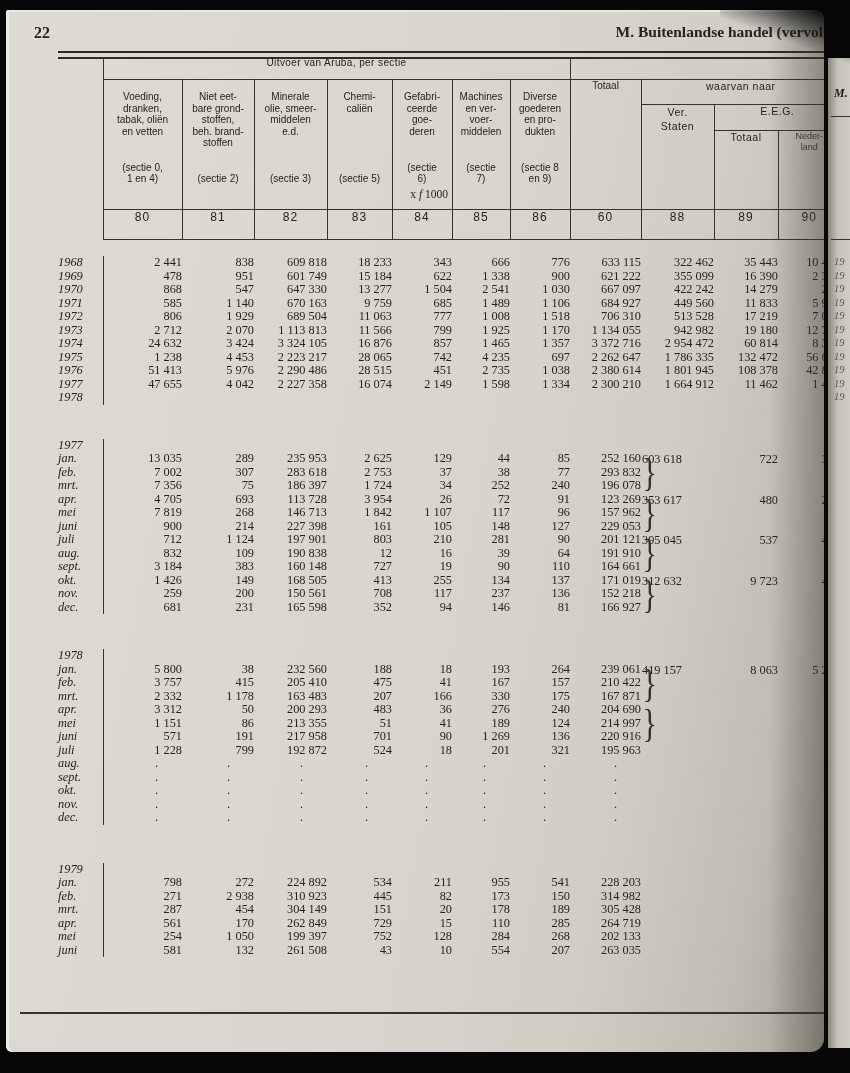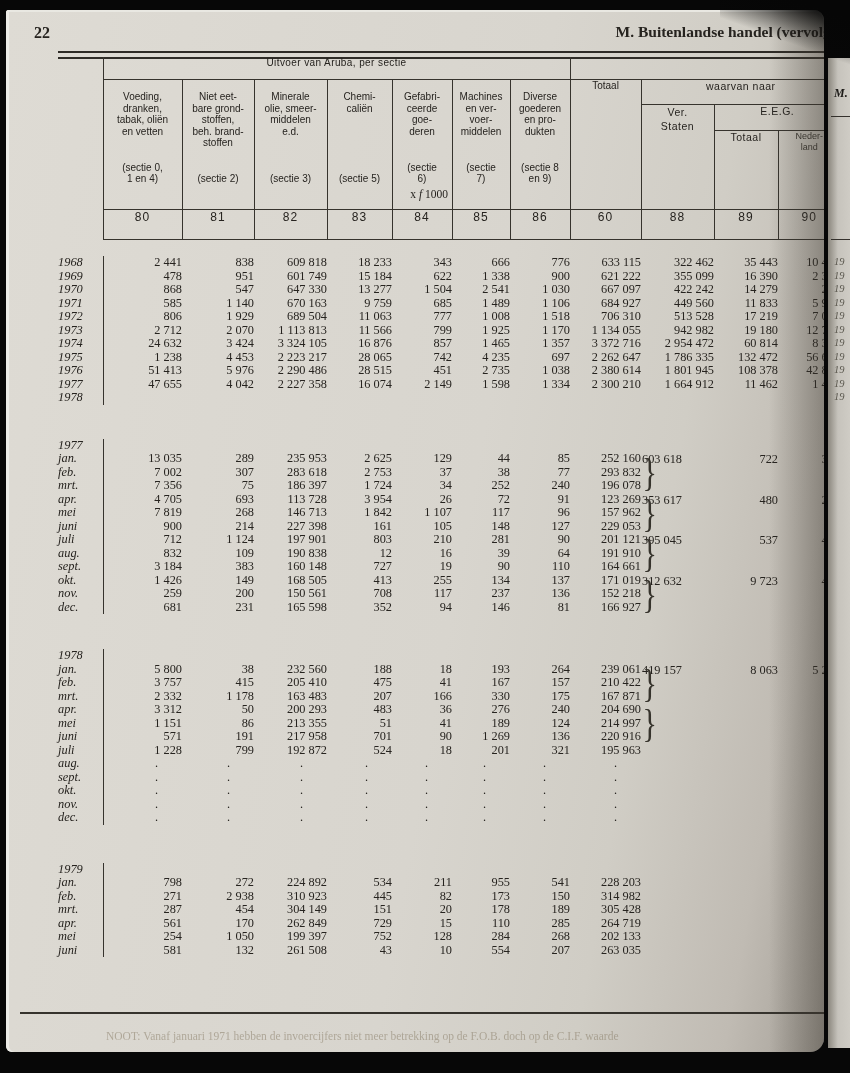--- a/index.html
+++ b/index.html
@@ -726,21 +726,20 @@
               <td></td>
             </tr>
           </tbody>
       </table>
       <div class="unit">
         <span>x</span> <i>f</i> <span>1000</span>
       </div>
     </div>
 
     <div class="botrule"></div>
-    <div class="note">NOOT: Vanaf januari 1971 hebben de invoercijfers niet meer betrekking op de F.O.B. doch op de C.I.F. waarde</div>
     <div class="gutter"></div>
   </div>
 
   <div class="page2">
     <div class="tab">M.</div>
     <div class="p2line" style="top:58px"></div>
     <div class="p2line" style="top:181px"></div>
     <div id="ghost-years">
         <div class="ghost19" style="top: 197px;">19</div>
         <div class="ghost19" style="top: 210.5px;">19</div>

